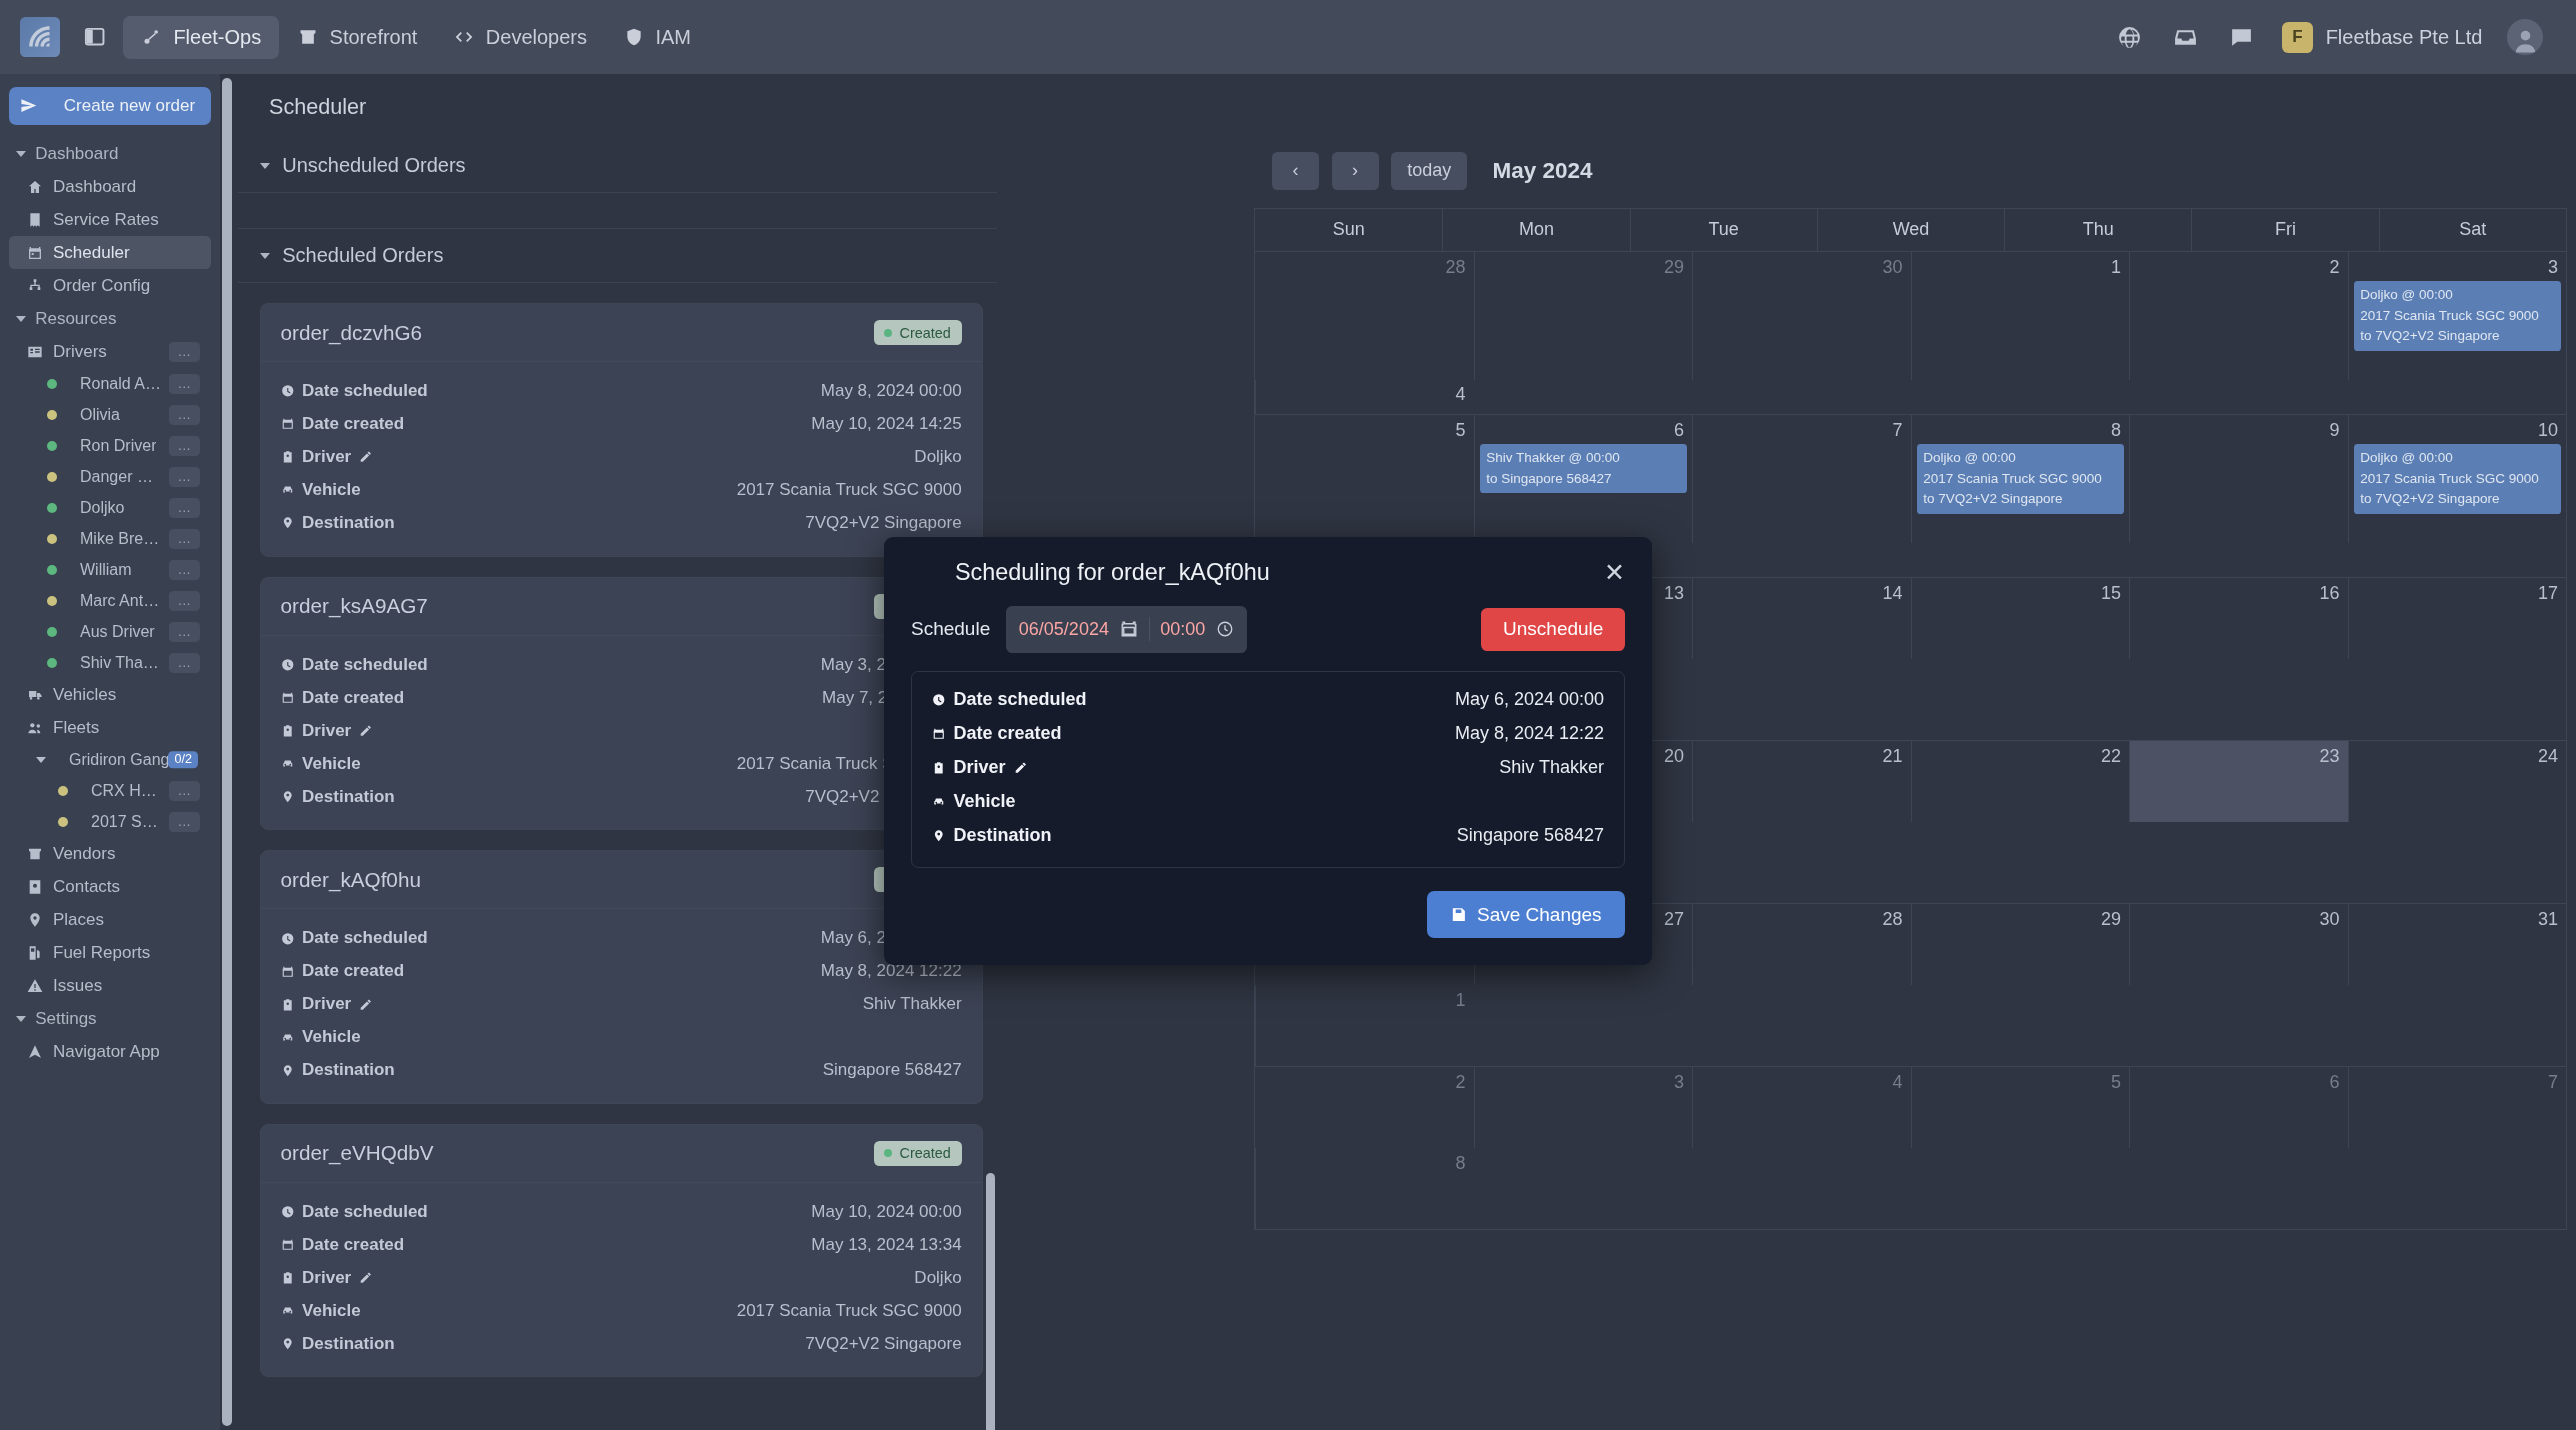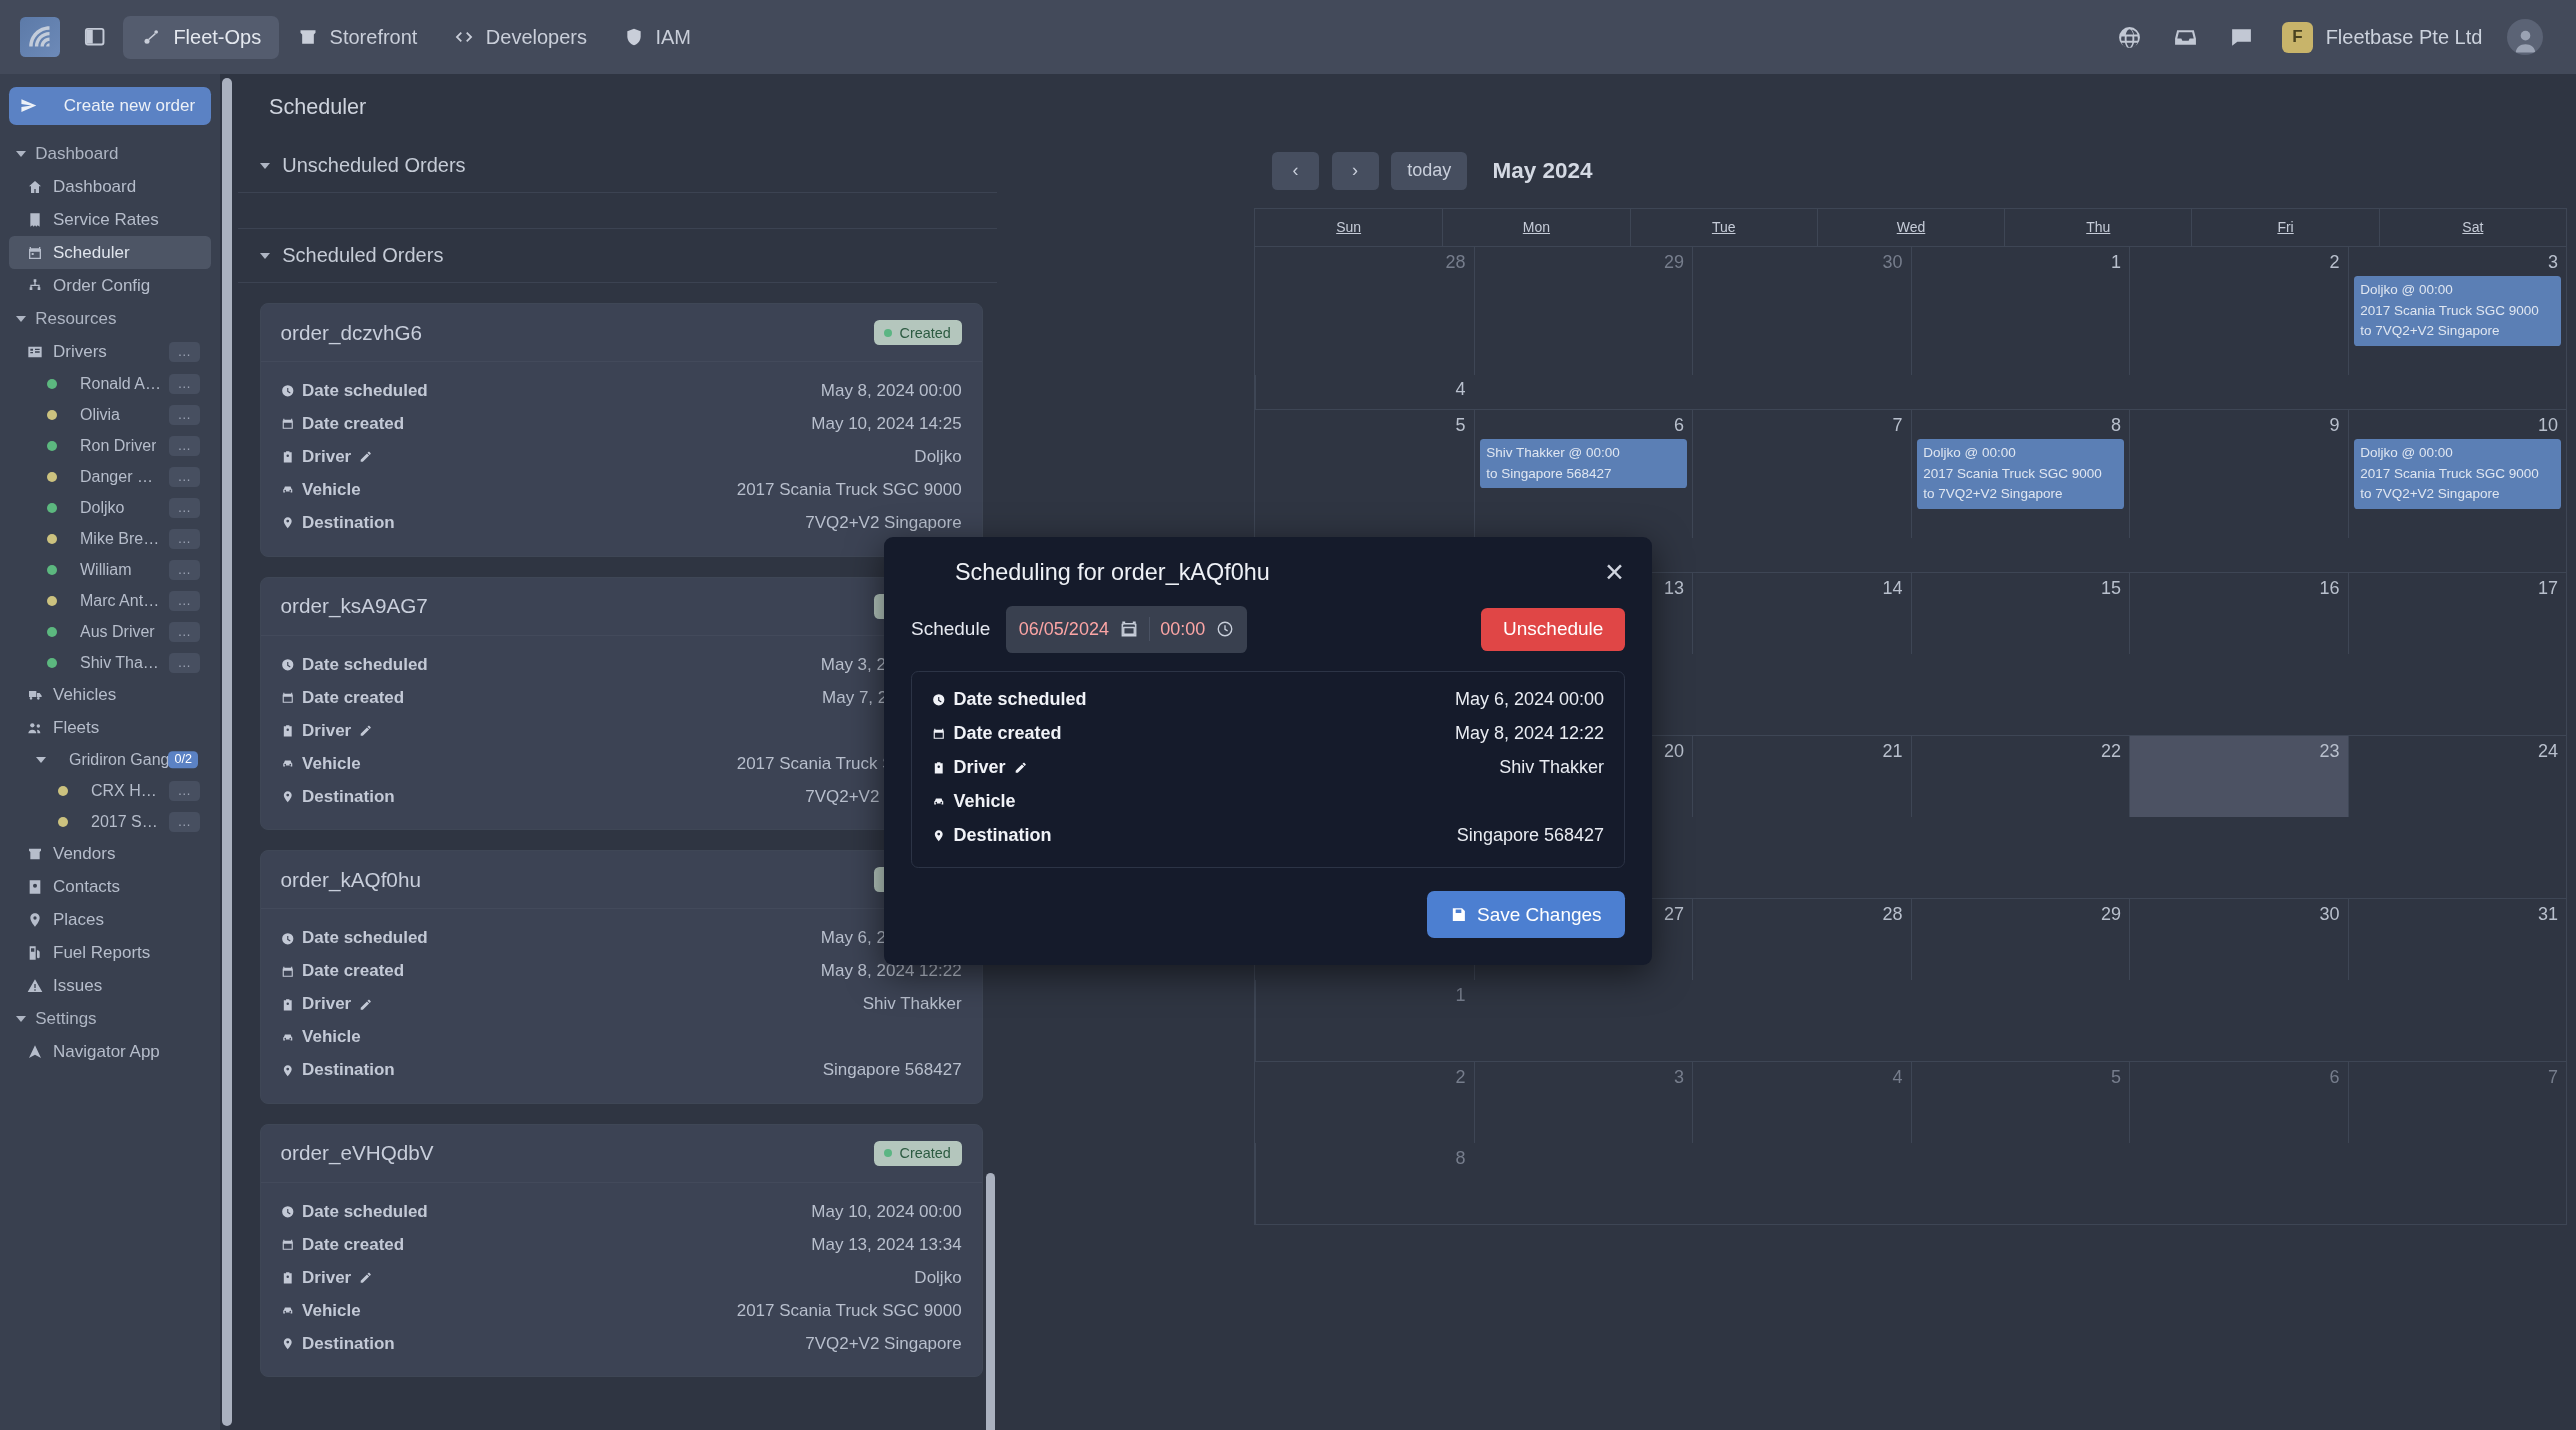--- a/index.html
+++ b/index.html
@@ -163,23 +163,22 @@
     font-family: "Liberation Sans", sans-serif; display:flex; align-items:center; justify-content:center;
   }
   .cal-btn.today { padding: 0 16px; }
   .cal-title { color: #d4d9e3; font-size: 22.5px; font-weight: bold; margin-left: 12.6px; }
   .cal-grid { border: 0.9px solid #3e4655; border-top: none; }
   .cal-dow {
     display: grid; grid-template-columns: repeat(7, 1fr);
     border-top: 0.9px solid #3e4655;
   }
   .cal-dow div {
-    text-align: center; color: #c6ccd8; font-size: 14px; padding: 10.8px 0;
+    text-align: center; color: #c6ccd8; font-size: 18px; padding: 10.8px 0;
     border-left: 0.9px solid #3e4655;
-    text-decoration: underline;
   }
   .cal-dow div:first-child { border-left: none; }
   .cal-week { display: grid; grid-template-columns: repeat(6, 1fr); border-top: 0.9px solid #3e4655; height: 163px; }
   .cal-cell { border-left: 0.9px solid #3e4655; position: relative; padding: 5.4px; }
   .cal-cell:first-child { border-left: none; }
   .cal-cell .num { position: absolute; right: 8px; top: 4.5px; color: #b9c0cd; font-size: 18px; }
   .cal-cell.other .num { color: #767d8c; }
   .cal-cell.highlight { background: #4c5263; }
   .event {
     margin-top: 23.4px; background: #5b7fb5; border-radius: 3.6px;

